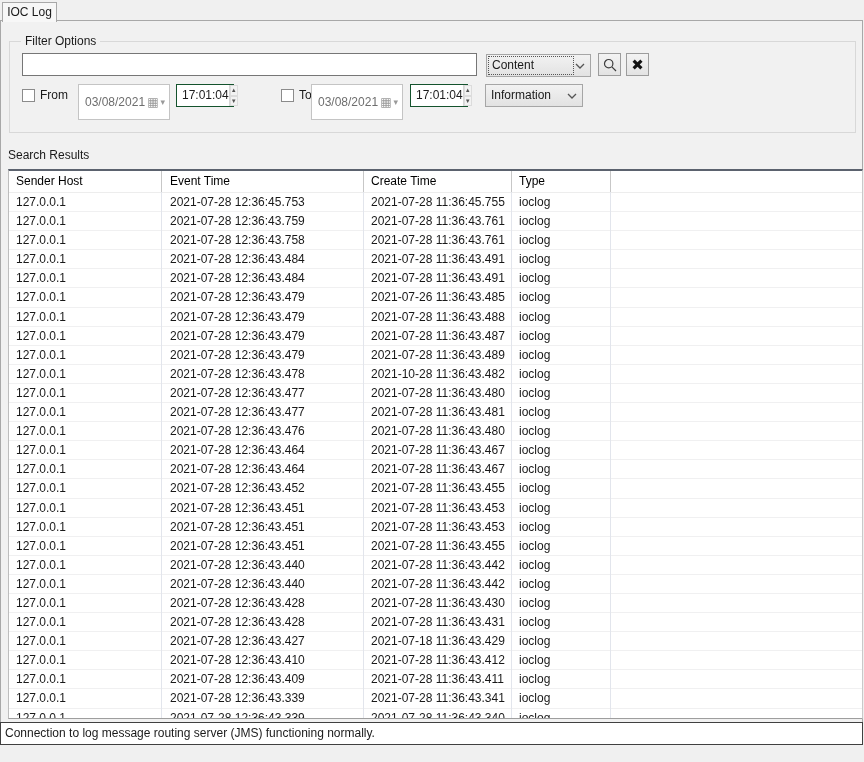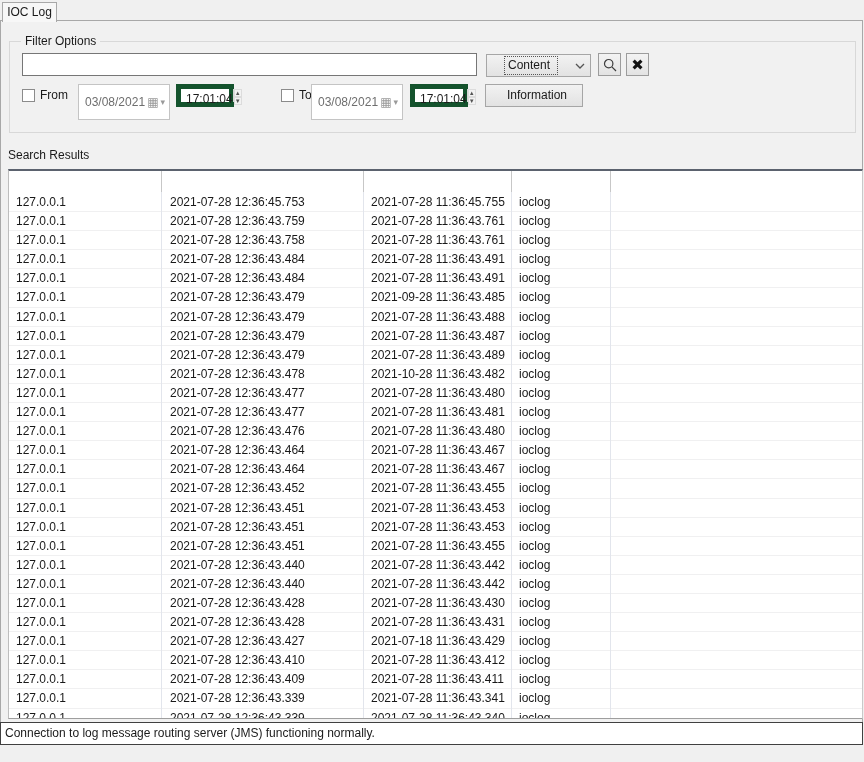--- a/index.html
+++ b/index.html
@@ -14,37 +14,37 @@
 
   
   .groupbox { left:9px; top:41px; width:847px; height:92px; border:1px solid #d8d8d8; }
   .groupbox-label { left:21px; top:34px; background:#f1f1f1; padding:0 4px; z-index:2; line-height:14px; }
 
   .txt-input { left:22px; top:53px; width:455px; height:23px; border:1px solid #767676; background:#fff;
                font:inherit; padding:0 4px; outline:none; }
 
   .combo { height:23px; background:linear-gradient(#f2f2f2,#e2e2e2); border:1px solid #a6a6a6;
            display:flex; align-items:center; cursor:default; }
-  .combo .val { flex:1; padding:2px 3px; margin:18px; line-height:13px; white-space:nowrap; }
+  .combo .val { flex:1; padding:2px 3px; margin:2px; line-height:13px; white-space:nowrap; }
   .combo.focused .val { outline:1px dotted #555; }
   .combo svg { margin-right:5px; }
 
   .btn { width:23px; height:23px; background:linear-gradient(#f3f3f3,#e3e3e3); border:1px solid #9c9c9c;
          display:flex; align-items:center; justify-content:center; cursor:default; }
   .x-glyph { font-size:15px; font-weight:bold; color:#111; line-height:1; }
 
   .checkbox { width:13px; height:13px; background:#fff; border:1px solid #8b8b8b; }
   .cb-label { line-height:13px; }
 
   .datebox { height:36px; background:#fff; border:1px solid #c4c4c4; display:flex; align-items:center; }
   .datebox .d-val { flex:1; padding-left:6px; color:#6e6e6e; white-space:nowrap; }
   .datebox .cal { color:#9a9a9a; font-size:12px; line-height:1; margin-right:2px; }
   .datebox .caret { color:#9a9a9a; font-size:9px; margin-right:4px; }
 
-  .timebox { height:23px; background:#fff; border:5px solid #14532d; display:flex; }
+  .timebox { height:23px; background:#fff; border:1px solid #14532d; display:flex; }
   .timebox .t-val { flex:1; padding-left:5px; line-height:21px; color:#1c1c1c; white-space:nowrap; }
   .spin { width:15px; display:flex; flex-direction:column; border-left:1px solid #d6d6d6; }
   .spin > div { flex:1; background:#f2f2f2; border:1px solid #dcdcdc; display:flex; align-items:center;
                 justify-content:center; font-size:6px; color:#555; line-height:1; }
 
   
   .results-label { left:8px; top:148px; }
   .table { left:8px; top:169px; width:855px; height:550px; background:#fff;
            border-top:2px solid #5b626e; border-left:1px solid #bdbdbd;
            border-right:1px solid #c9c9c9; border-bottom:1px solid #9e9e9e; }
@@ -126,20 +126,26 @@
 <div class="abs combo" style="left:485px; top:84px; width:98px;">
   <span class="val">Information</span>
   <svg width="10" height="6" viewBox="0 0 10 6">
     <polyline points="1,1 5,5 9,1" fill="none" stroke="#555" stroke-width="1.3"></polyline>
   </svg>
 </div>
 
 <div class="abs results-label">Search Results</div>
 
 <div class="abs table">
+  <div class="t-header">
+    <span class="h-cell c0">Sender Host</span>
+    <span class="h-cell c1">Event Time</span>
+    <span class="h-cell c2">Create Time</span>
+    <span class="h-cell c3">Type</span>
+  </div>
   <div class="t-rows">
       <div class="t-row">
         <span class="t-cell c0">127.0.0.1</span>
         <span class="t-cell c1">2021-07-28 12:36:45.753</span>
         <span class="t-cell c2">2021-07-28 11:36:45.755</span>
         <span class="t-cell c3">ioclog</span>
       </div>
       <div class="t-row">
         <span class="t-cell c0">127.0.0.1</span>
         <span class="t-cell c1">2021-07-28 12:36:43.759</span>
@@ -160,21 +166,21 @@
       </div>
       <div class="t-row">
         <span class="t-cell c0">127.0.0.1</span>
         <span class="t-cell c1">2021-07-28 12:36:43.484</span>
         <span class="t-cell c2">2021-07-28 11:36:43.491</span>
         <span class="t-cell c3">ioclog</span>
       </div>
       <div class="t-row">
         <span class="t-cell c0">127.0.0.1</span>
         <span class="t-cell c1">2021-07-28 12:36:43.479</span>
-        <span class="t-cell c2">2021-09-28 11:36:43.485</span>
+        <span class="t-cell c2">2021-07-26 11:36:43.485</span>
         <span class="t-cell c3">ioclog</span>
       </div>
       <div class="t-row">
         <span class="t-cell c0">127.0.0.1</span>
         <span class="t-cell c1">2021-07-28 12:36:43.479</span>
         <span class="t-cell c2">2021-07-28 11:36:43.488</span>
         <span class="t-cell c3">ioclog</span>
       </div>
       <div class="t-row">
         <span class="t-cell c0">127.0.0.1</span>

